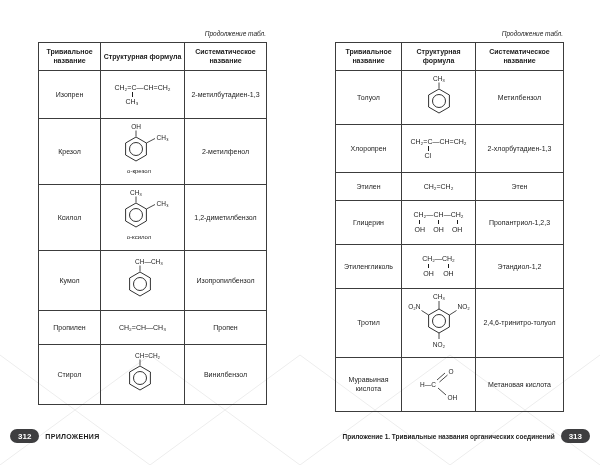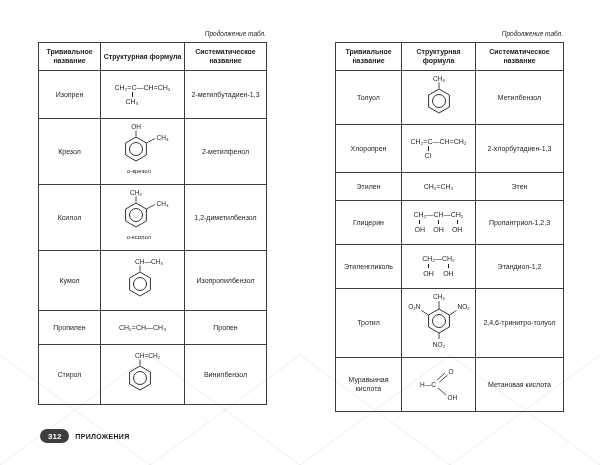--- a/index.html
+++ b/index.html
@@ -31,21 +31,21 @@
   .vbar { width:1px; height:4px; background:#1c1c1c; margin:1px 0; }
   .msep { white-space:pre; }
   svg .stext { font-size:6.5px; fill:#1c1c1c; font-family:"Liberation Sans", sans-serif; }
   svg .caption { font-size:6px; fill:#1c1c1c; font-family:"Liberation Sans", sans-serif; }
   svg .bond { stroke:#1c1c1c; stroke-width:0.8; }
   svg .ring { fill:none; stroke:#1c1c1c; stroke-width:0.9; }
   .footer { position:absolute; left:10px; right:10px; top:429px; display:flex;
             justify-content:space-between; align-items:center; z-index:1; }
   .footer-left, .footer-right { display:flex; align-items:center; gap:6px; }
   .page-badge { background:#3e3e40; color:#fff; font-weight:bold; font-size:8px;
-                padding:2.5px 8px; border-radius:8px;margin-left:30px; }
+                padding:2.5px 8px; border-radius:8px; }
   .footer-label { font-weight:bold; font-size:7px; letter-spacing:0.3px; }
   .footer-title { font-weight:bold; font-size:6.5px; }
 </style>
 </head>
 <body>
 
 <div class="page">
 
   <svg class="watermark" width="600" height="145" viewBox="0 0 600 145">
     <polyline points="0,145 150,35 300,145 450,35 600,145" fill="none" stroke="#ededed" stroke-width="1"></polyline>
@@ -281,15 +281,19 @@
         </tr>
       </tbody>
     </table>
   </div>
 
   <div class="footer">
     <div class="footer-left">
       <span class="page-badge">312</span>
       <span class="footer-label">ПРИЛОЖЕНИЯ</span>
     </div>
+    <div class="footer-right">
+      <span class="footer-title">Приложение 1. Тривиальные названия органических соединений</span>
+      <span class="page-badge">313</span>
+    </div>
   </div>
 
 </div>
 
 </body></html>

